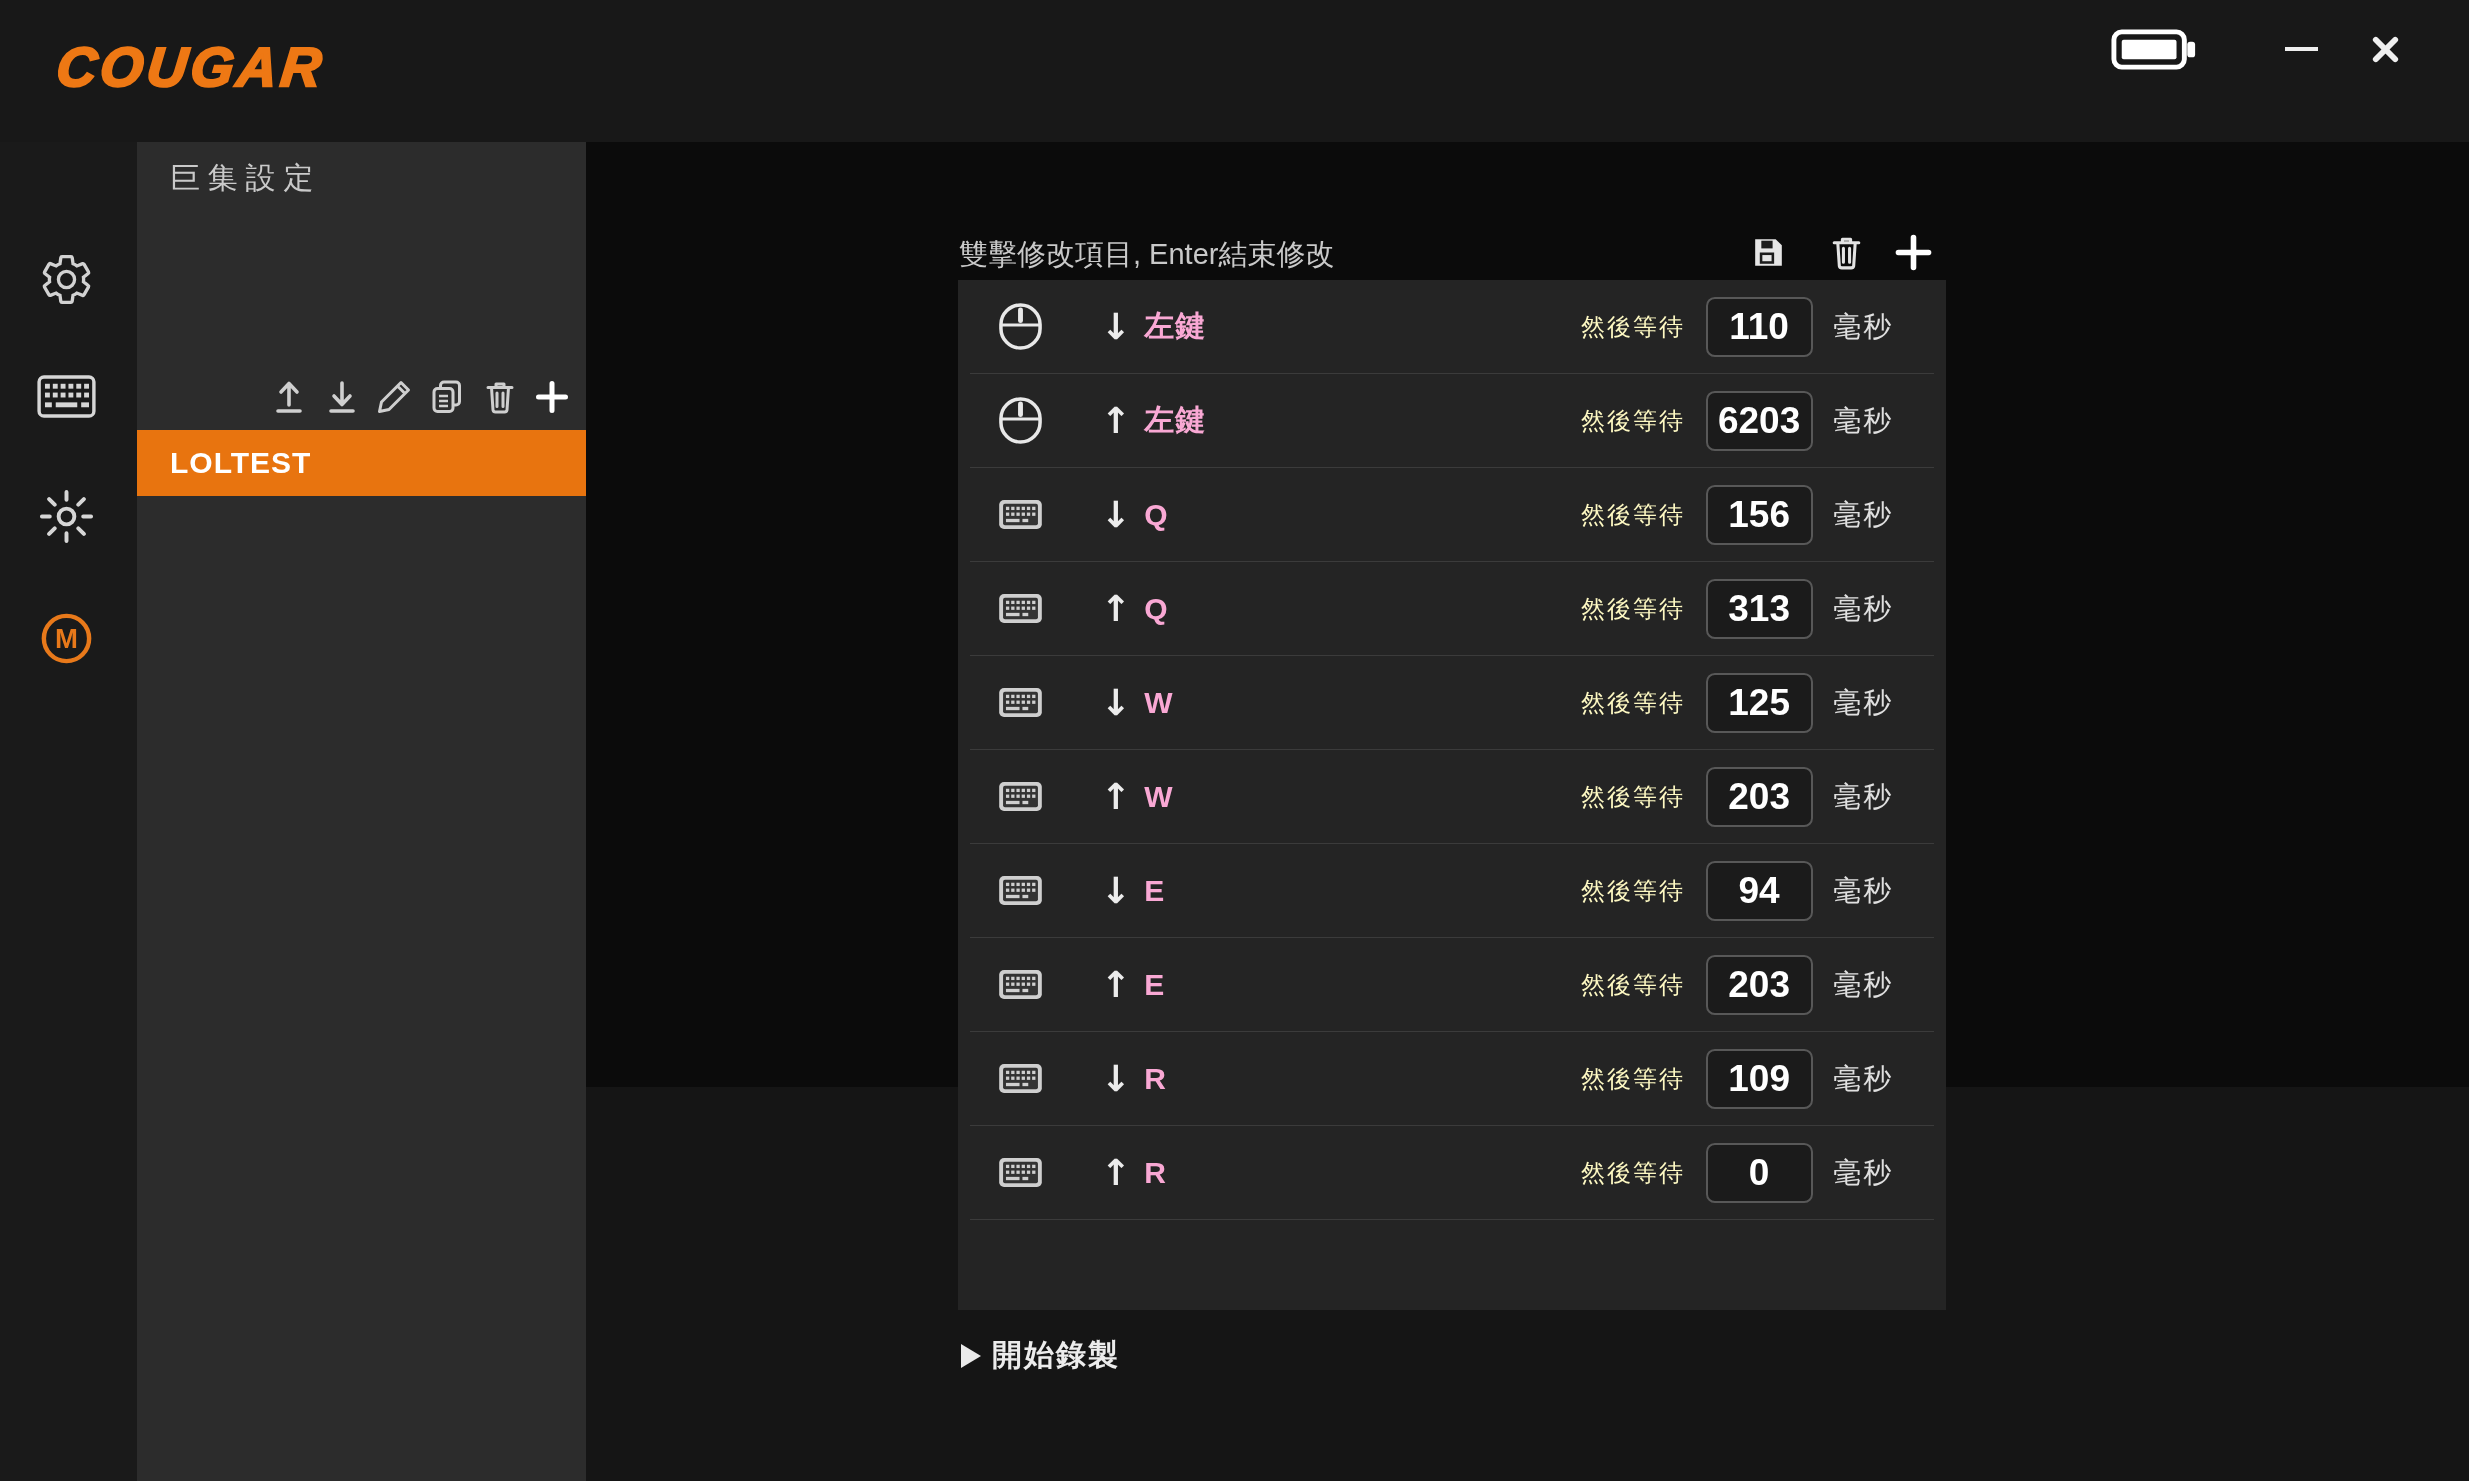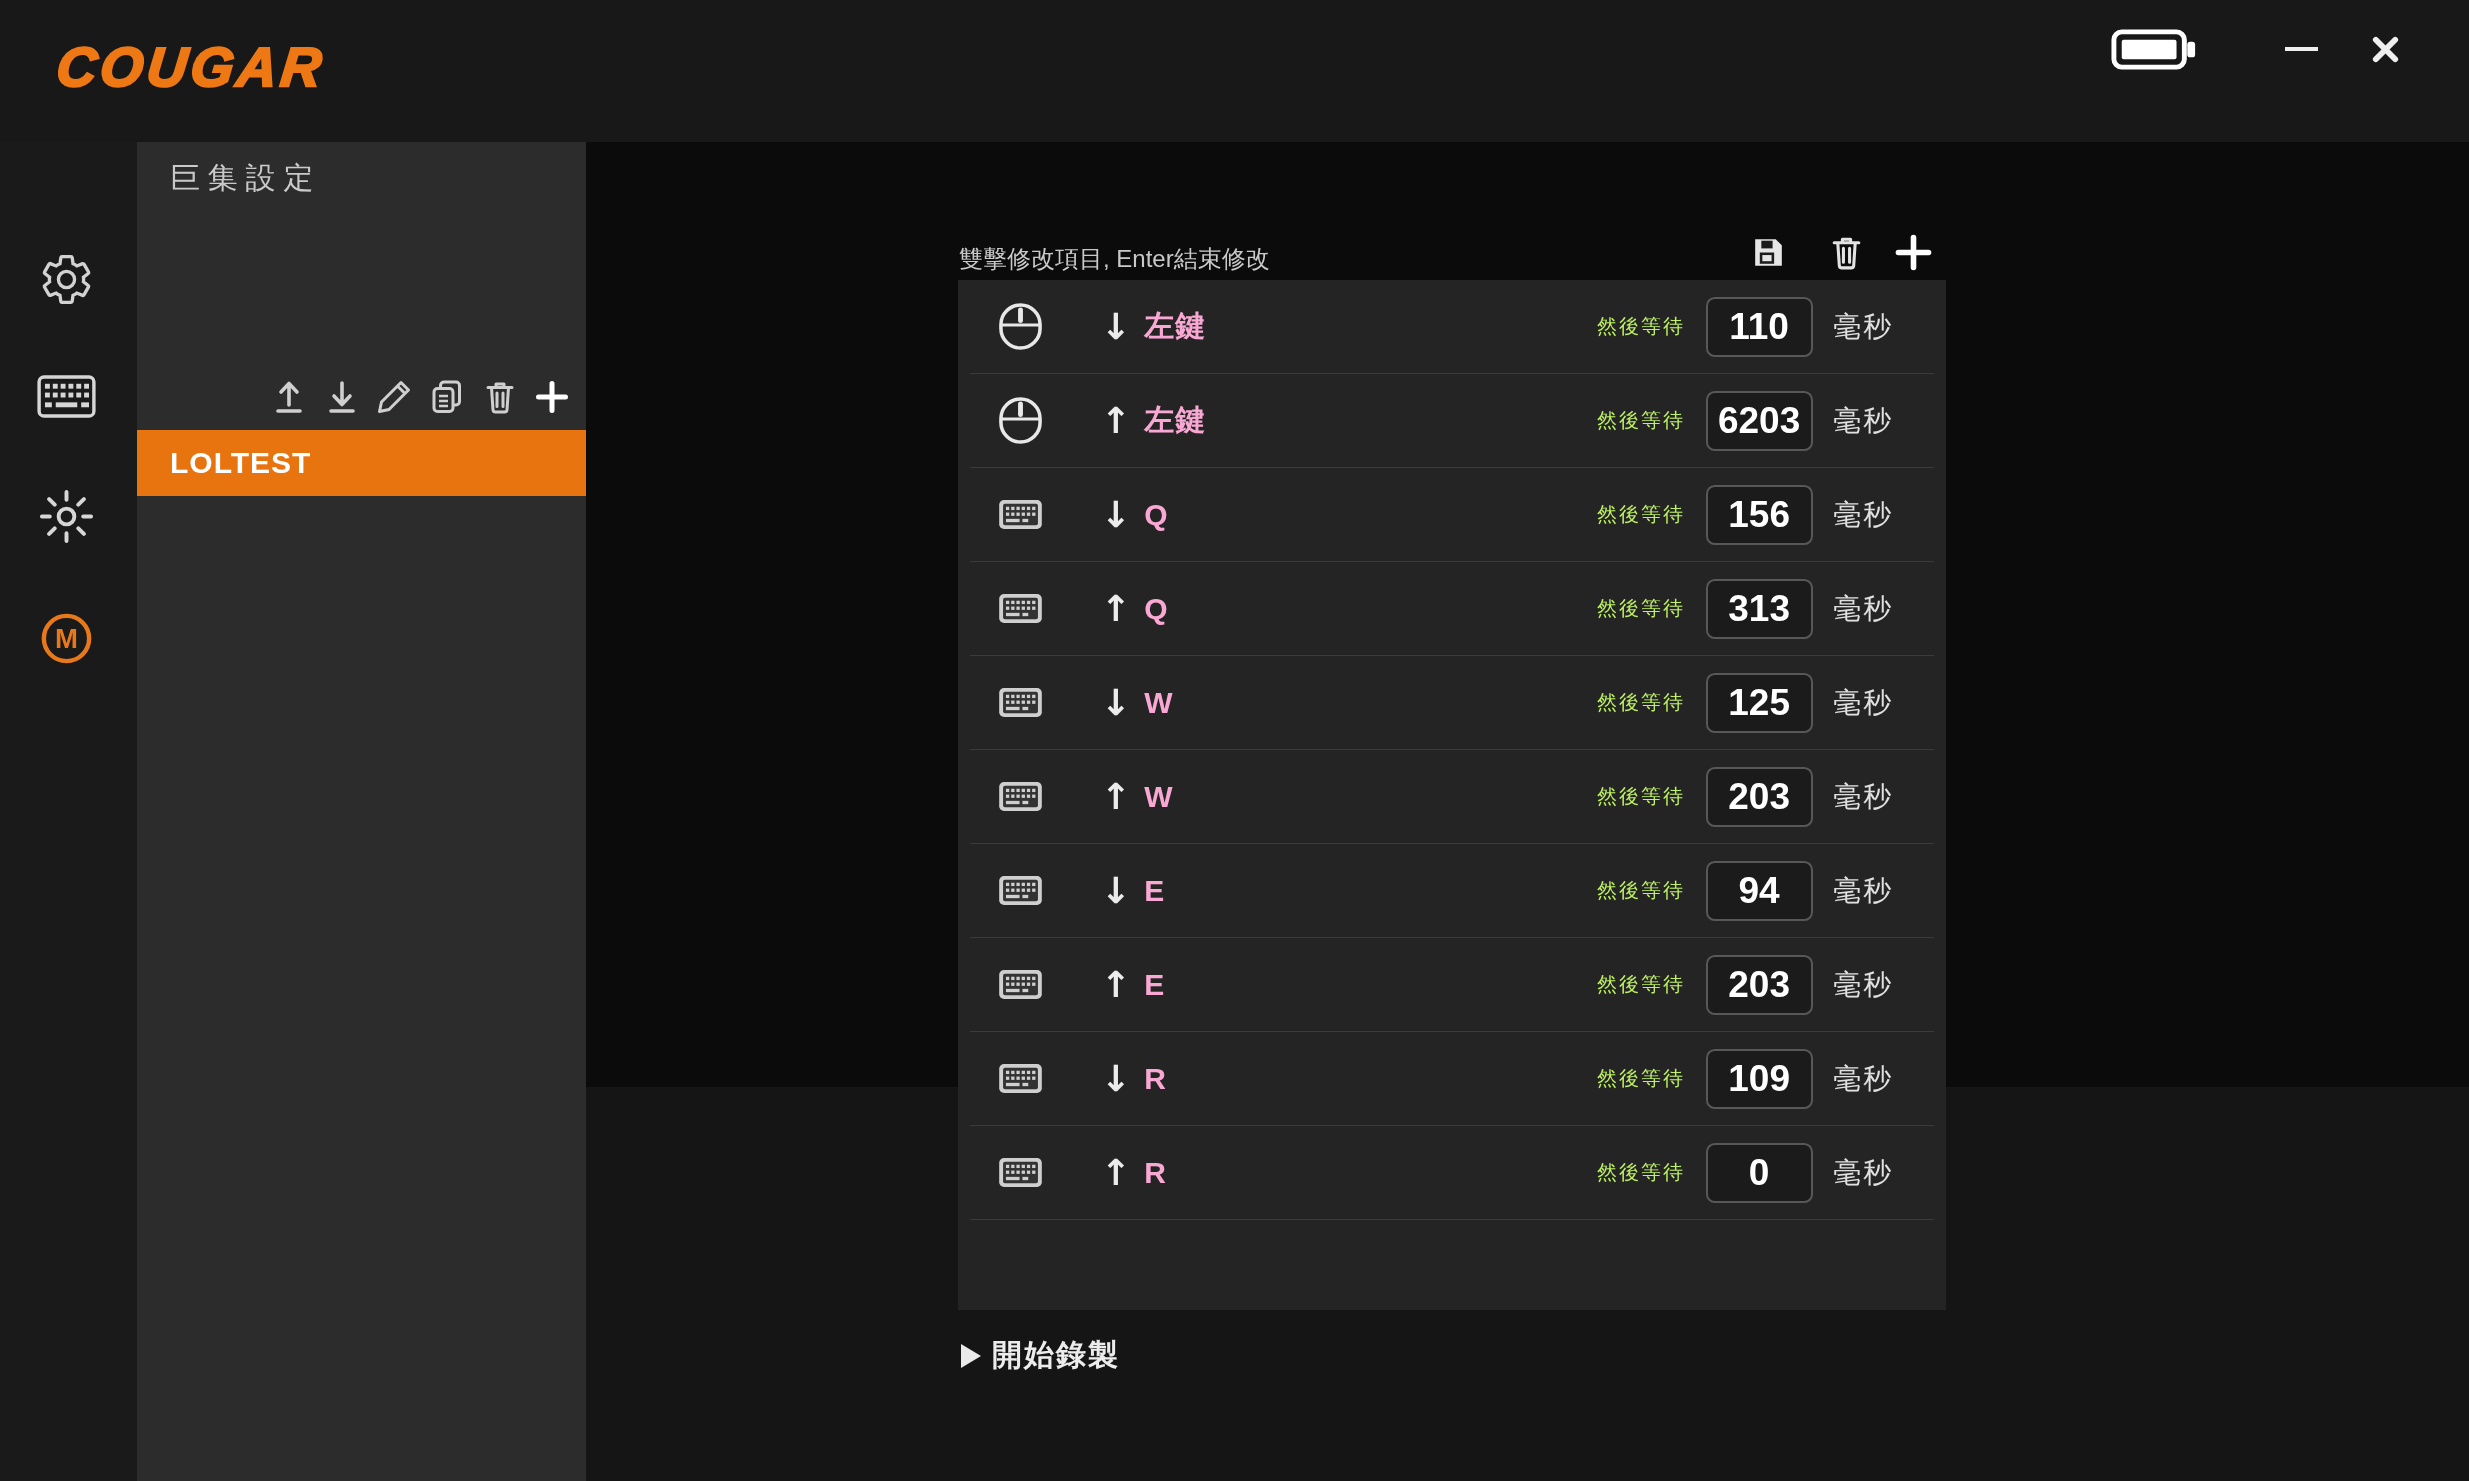--- a/index.html
+++ b/index.html
@@ -33,36 +33,36 @@
   .panel-toolbar { position:absolute; top:235px; right:13.7px; display:flex; gap:12.7px; }
   .ptool { width:40px; height:40px; display:flex; align-items:center; justify-content:center; cursor:pointer; }
   .macro-item {
     position:absolute; left:0; top:288px; width:449px; height:66px;
     background:#e8740f; display:flex; align-items:center;
     padding-left:33px; font-size:30px; font-weight:bold; color:#ffffff;
     letter-spacing:1px; cursor:pointer;
   }
   
   .main-lower { position:absolute; left:586px; top:1087px; width:1884px; height:395px; background:#151515; }
-  .hint { position:absolute; left:959px; top:235px; font-size:24px; color:#c9c9c9;margin-top:8px; }
+  .hint { position:absolute; left:959px; top:235px; font-size:29px; color:#c9c9c9; }
   .etool { position:absolute; top:227px; width:51px; height:51px; display:flex; align-items:center; justify-content:center; cursor:pointer; }
   .etool-save { left:1743px; } .etool-del { left:1821px; } .etool-add { left:1888px; }
   .steps {
     position:absolute; left:958px; top:280px; width:988px; height:1030px;
     background:#242424;
   }
   .mrow {
     height:94px; display:flex; align-items:center;
     margin:0 11.8px; padding-left:25.5px; padding-right:41px;
     border-bottom:1px solid #3b3b3b; cursor:pointer;
   }
   .cell-icon { width:51px; display:flex; align-items:center; justify-content:center; }
   .cell-arrow { width:45px; margin-left:47px; font-size:36px; font-weight:bold; color:#ececec; text-align:center; font-family:"DejaVu Sans",sans-serif; }
   .cell-key { margin-left:5.9px; font-size:30px; font-weight:bold; color:#f9a8d4; letter-spacing:1px; }
-  .cell-wait { margin-left:auto; font-size:20px; color:#bef264; letter-spacing:2px; }
+  .cell-wait { margin-left:auto; font-size:24px; color:#fef9c3; letter-spacing:2px; }
   .cell-input {
     width:107px; height:60px; margin:0 20.6px;
     background:#1b1b1b; border:2px solid #585858; border-radius:8.8px;
     color:#ffffff; font-size:37px; font-weight:bold; text-align:center;
     font-family:"Liberation Sans","DejaVu Sans",sans-serif; outline:none;
   }
   .cell-unit { font-size:28px; color:#e0e0e0; letter-spacing:2px; }
   .record-btn {
     position:absolute; left:961px; top:1331px; height:49px;
     display:flex; align-items:center; gap:11px; cursor:pointer;

